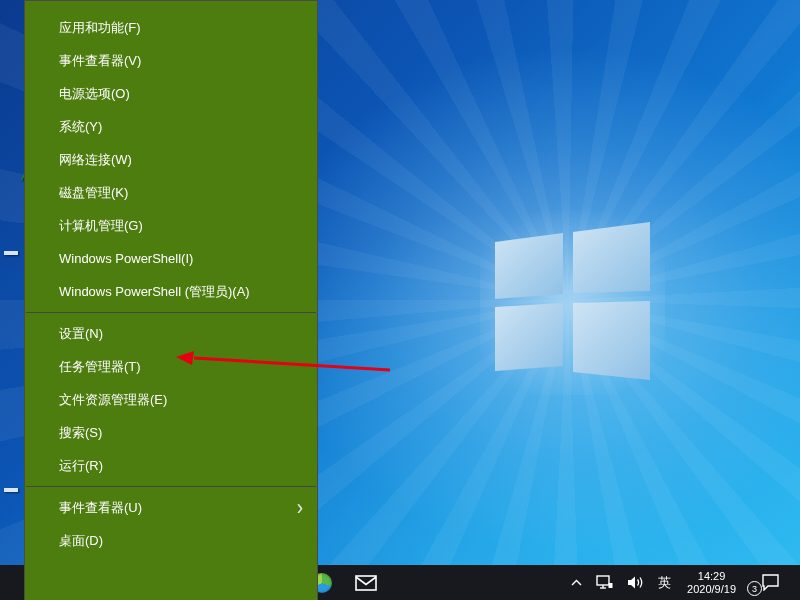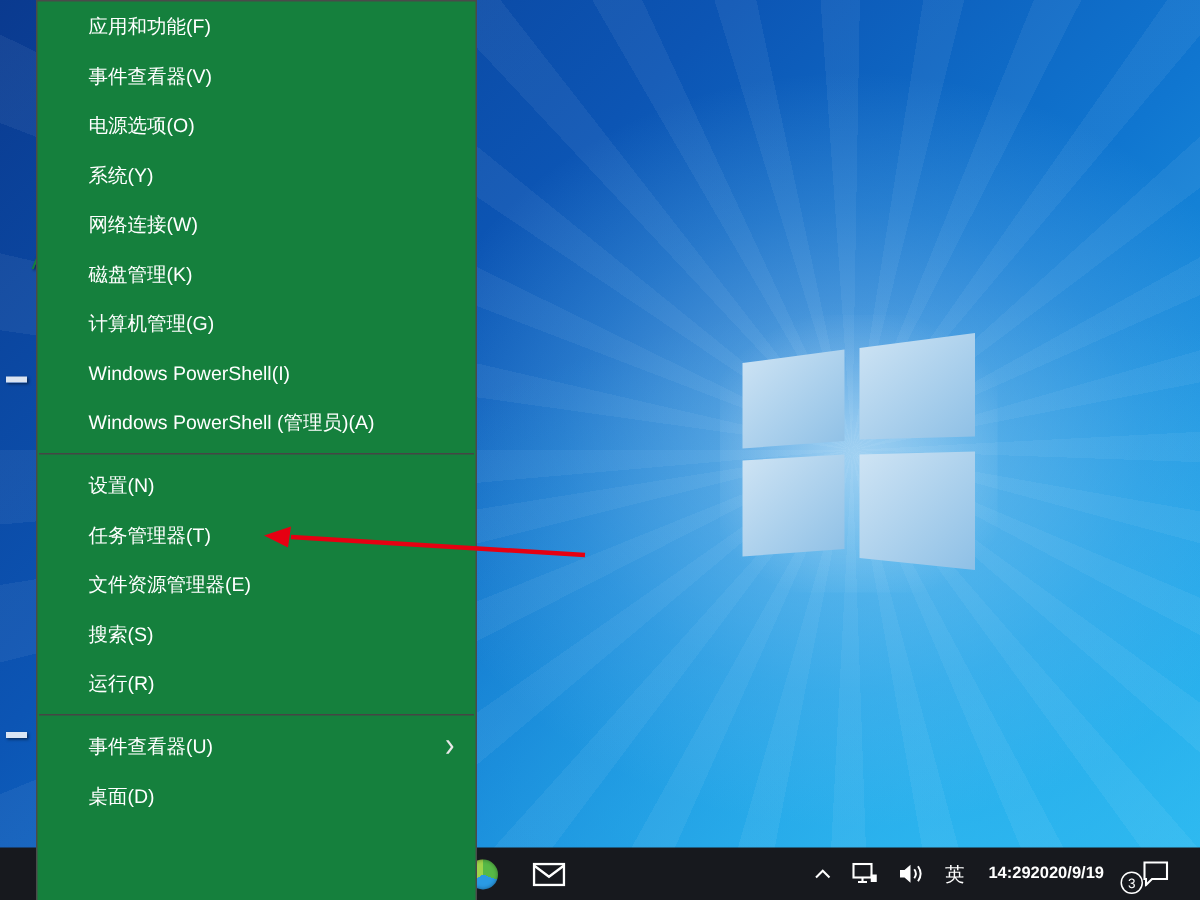--- a/index.html
+++ b/index.html
@@ -46,34 +46,34 @@
     box-shadow:inset 0 0 3px rgba(0,0,0,.4);
   }
   #tray {
     margin-left:auto; display:flex; align-items:center; height:100%; padding-right:10px;
   }
   .tray-btn {
     height:100%; display:flex; align-items:center; justify-content:center;
     padding:0 7px; color:#fff; cursor:pointer;
   }
   .ime { font-size:13px; }
-  .clock { line-height:13px; font-size:11px; text-align:center; padding:0 9px;font-weight:bold; }
+  .clock { flex-direction:column; line-height:13px; font-size:11px; text-align:center; padding:0 9px; }
   .action-wrap { position:relative; padding:0 10px 0 16px; }
   .badge {
     position:absolute; left:2px; bottom:4px;
     width:15px; height:15px; border-radius:50%;
     background:#17191e; border:1px solid #fff;
     color:#fff; font-size:9px; display:flex; align-items:center; justify-content:center;
   }
 
   
   #winx-menu {
     position:absolute; left:24px; top:0; width:294px; height:600px;
-    background:#15803d; border:1px solid #4a4a4a; border-bottom:none;
-    z-index:10;
+    background:#4d7c0f; border:1px solid #4a4a4a; border-bottom:none;
+    padding-top:10px; z-index:10;
   }
   .menu-item {
     height:33px; display:flex; align-items:center;
     padding:0 14px 0 34px; color:#ffffff; font-size:13px; cursor:pointer;
     white-space:nowrap;
   }
   .menu-sep { border-top:1px solid #454545; margin:4px 1px; }
   .submenu-chevron {
     margin-left:auto; font-size:19px; line-height:1; color:#e8e8e8;
     transform:scaleY(1.2);

